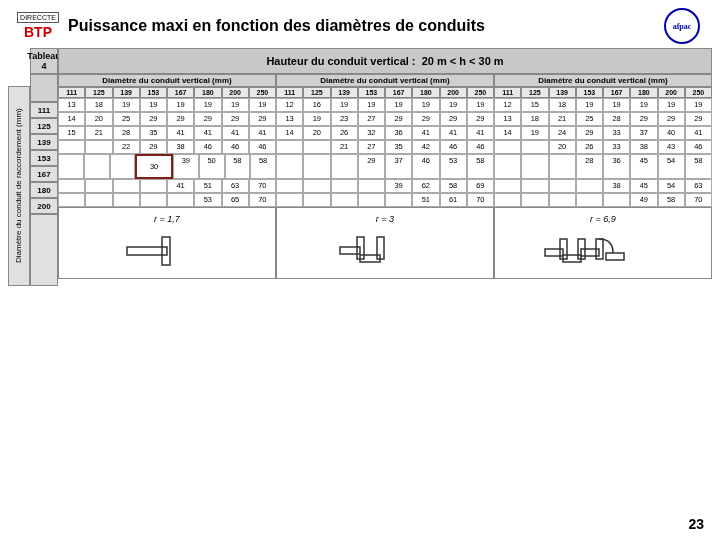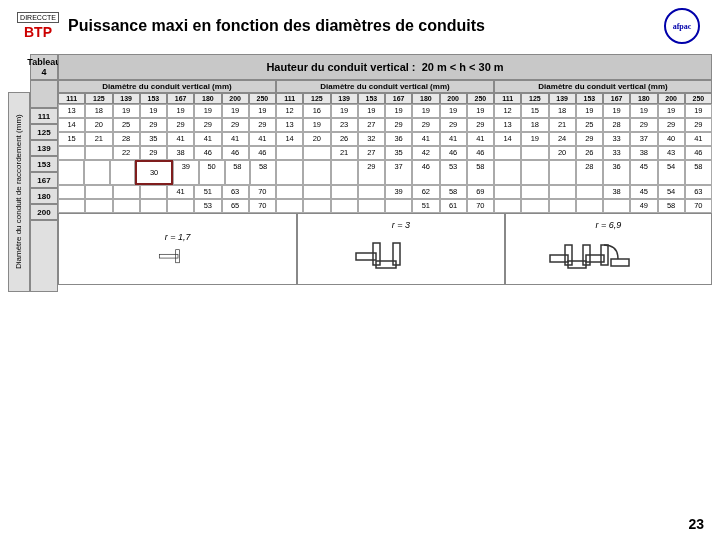--- a/index.html
+++ b/index.html
@@ -14,21 +14,21 @@
     .page {
       width: 720px;
       height: 540px;
       position: relative;
       padding: 8px;
     }
     .header {
       display: flex;
       align-items: center;
       justify-content: space-between;
-      margin-bottom: 8px;
+      margin-bottom: 2px;
     }
     .header-logo-left {
       width: 60px;
       height: 40px;
       display: flex;
       align-items: center;
       justify-content: center;
     }
     .logo-btp {
       font-size: 14px;
@@ -395,21 +395,21 @@
                   <div style="flex:1; border:1px solid #aaa; font-size:7.5px; text-align:center; padding:1px; min-height:14px;"></div>
                   <div style="flex:1; border:1px solid #aaa; font-size:7.5px; text-align:center; padding:1px; min-height:14px;"></div>
                   <div style="flex:1; border:1px solid #aaa; font-size:7.5px; text-align:center; padding:1px; min-height:14px;">49</div>
                   <div style="flex:1; border:1px solid #aaa; font-size:7.5px; text-align:center; padding:1px; min-height:14px;">58</div>
                   <div style="flex:1; border:1px solid #aaa; font-size:7.5px; text-align:center; padding:1px; min-height:14px;">70</div>
     </div>
   </div>
             </div>
 
           <div style="display:flex;">
-            <div style="flex:1; border:1px solid #888; display:flex; flex-direction:column; align-items:center; justify-content:center; height:72px; padding:18px;">
+            <div style="flex:1; border:1px solid #888; display:flex; flex-direction:column; align-items:center; justify-content:center; height:72px; padding:2px;">
               <div style="font-size:9px; font-style:italic; margin-bottom:3px;">r = 1,7</div>
               <svg width="100" height="45" viewBox="0 0 100 45">
 
                 <rect x="10" y="20" width="40" height="8" fill="none" stroke="#333" stroke-width="1.5"></rect>
                 <rect x="45" y="10" width="8" height="28" fill="none" stroke="#333" stroke-width="1.5"></rect>
               </svg>
             </div>
             <div style="flex:1; border:1px solid #888; display:flex; flex-direction:column; align-items:center; justify-content:center; height:72px; padding:2px;">
               <div style="font-size:9px; font-style:italic; margin-bottom:3px;">r = 3</div>
               <svg width="100" height="45" viewBox="0 0 100 45">

